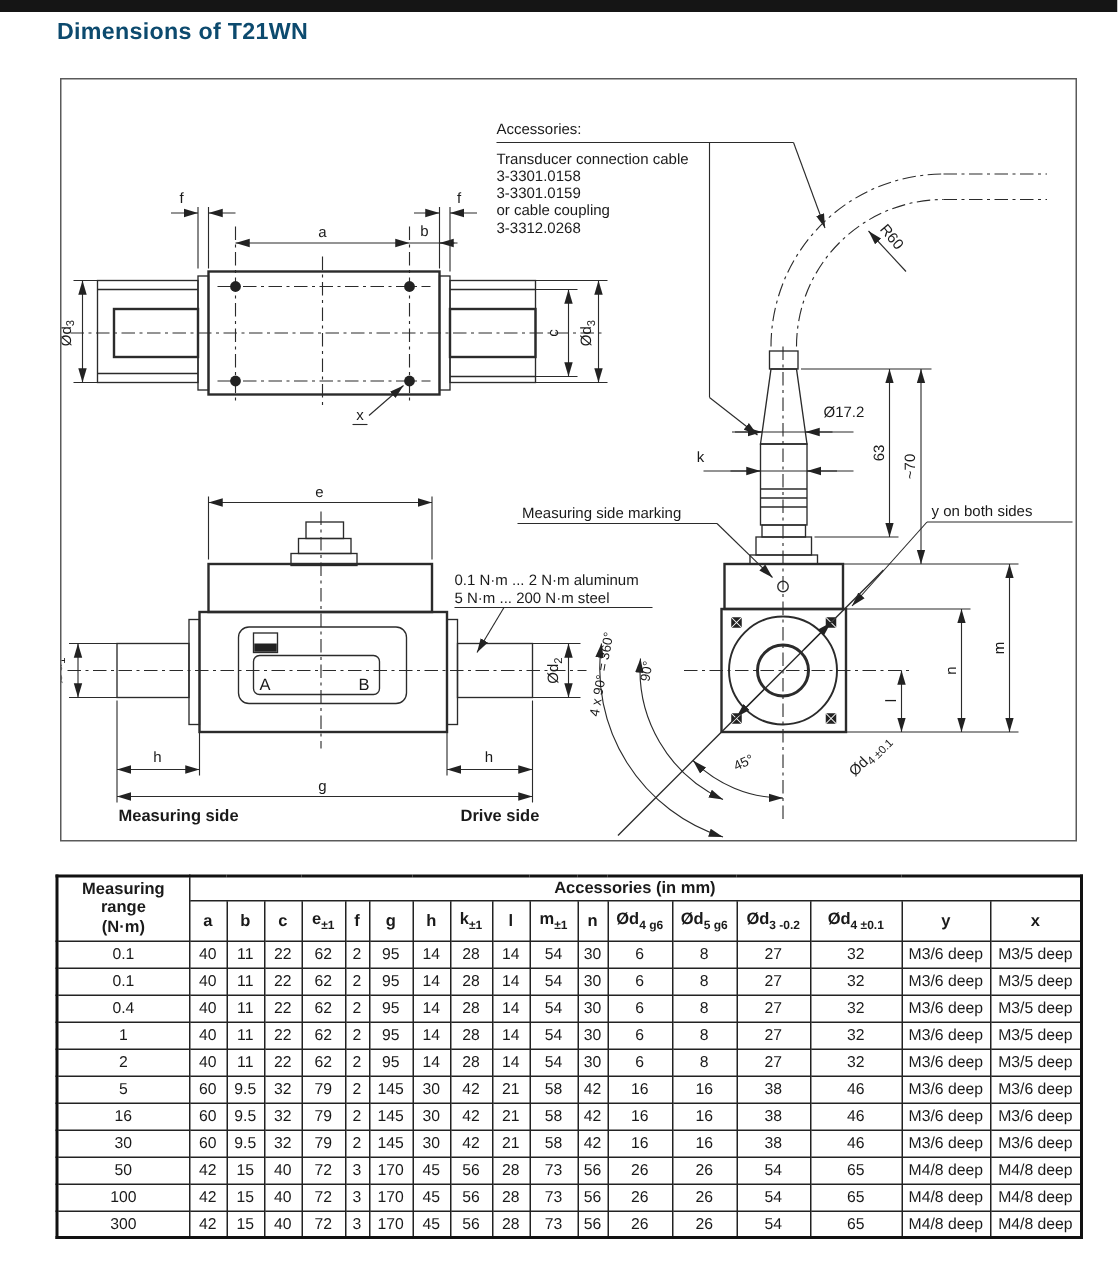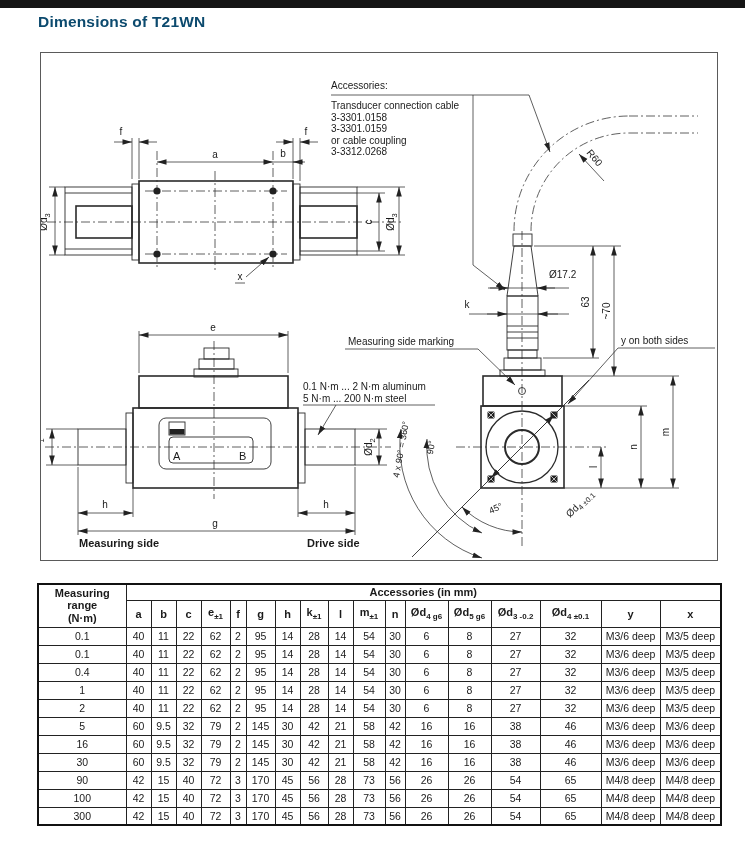--- a/index.html
+++ b/index.html
@@ -458,21 +458,21 @@
         <td>58</td>
         <td>42</td>
         <td>16</td>
         <td>16</td>
         <td>38</td>
         <td>46</td>
         <td>M3/6 deep</td>
         <td>M3/6 deep</td>
       </tr>
       <tr>
-        <td>90</td>
+        <td>50</td>
         <td>42</td>
         <td>15</td>
         <td>40</td>
         <td>72</td>
         <td>3</td>
         <td>170</td>
         <td>45</td>
         <td>56</td>
         <td>28</td>
         <td>73</td>

